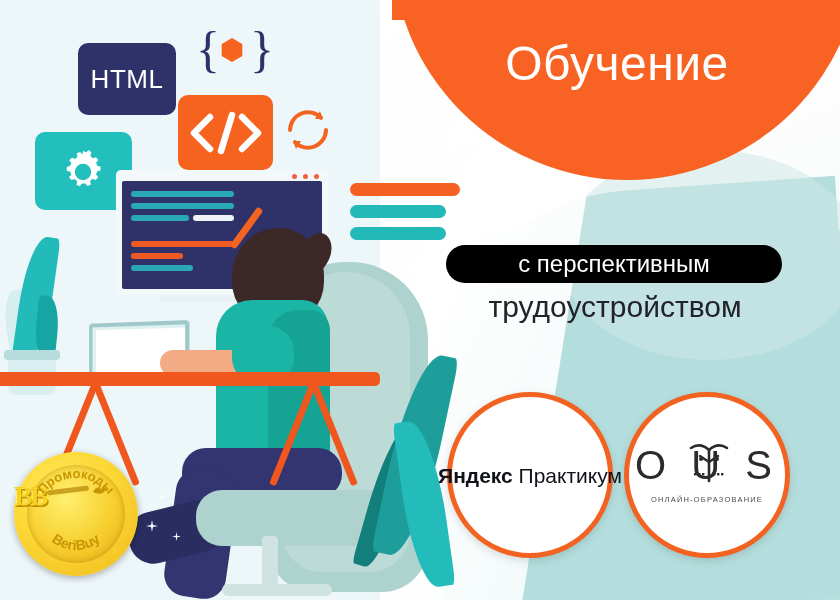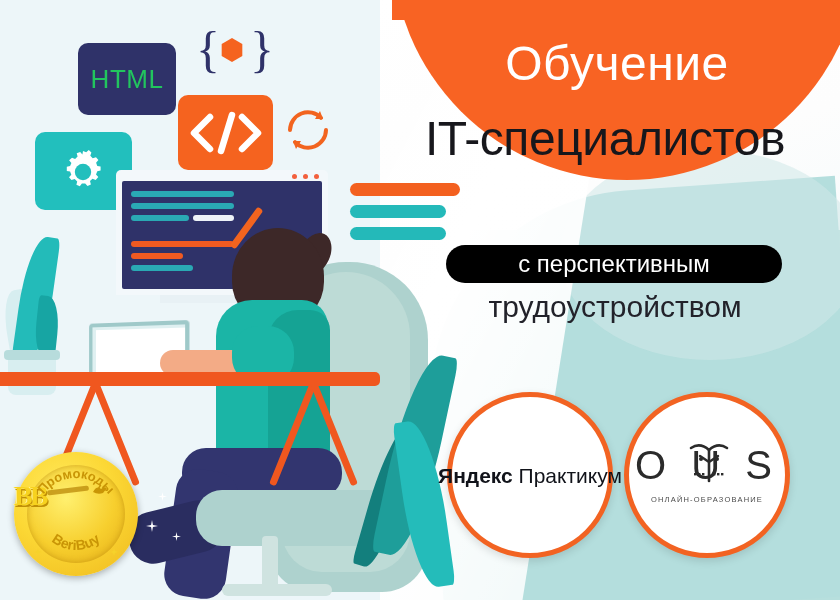--- a/index.html
+++ b/index.html
@@ -83,21 +83,21 @@
   #bar-orange { left:350px; top:183px; width:110px; height:13px; background:#f3601f; }
   #bar-teal-1 { left:350px; top:205px; width:96px;  height:13px; background:#24b9b9; }
   #bar-teal-2 { left:350px; top:227px; width:96px;  height:13px; background:#24b9b9; }
 
   
   #html-card {
     left:78px; top:43px; width:98px; height:72px;
     background:#2f3269; border-radius:10px;
     display:flex; align-items:center; justify-content:center;
   }
-  #html-card-text { color:#22c55e; font-size:26px; font-weight:400; letter-spacing:.5px; }
+  #html-card-text { color:#ffffff; font-size:26px; font-weight:400; letter-spacing:.5px; }
 
   
   #code-card {
     left:178px; top:95px; width:95px; height:75px;
     background:#f5631f; border-radius:10px;
   }
   #code-card svg { position:absolute; left:10px; top:14px; }
 
   
   #braces { left:196px; top:24px; width:72px; height:52px; }
@@ -444,21 +444,20 @@
   <div class="layer leg" id="leg2"></div>
   <div class="layer leg" id="leg3"></div>
   <div class="layer leg" id="leg4"></div>
   <div class="layer" id="desk-top"></div>
 
   <div class="layer leaf" id="leaf-r3"></div>
   <div class="layer leaf" id="leaf-r1"></div>
   <div class="layer leaf" id="leaf-r2"></div>
 
   <div class="layer" id="headline-1">Обучение</div>
-  <div class="layer" id="headline-2">IT-специалистов</div>
   <div class="layer" id="pill">
     <span id="pill-text">с перспективным</span>
   </div>
   <div class="layer logo-circle" id="logo-yandex">
     <div id="yandex-text">
       <b>Яндекс</b><span> Практикум</span>
     </div>
   </div>
 
   <div class="layer" id="headline-3">трудоустройством</div>

